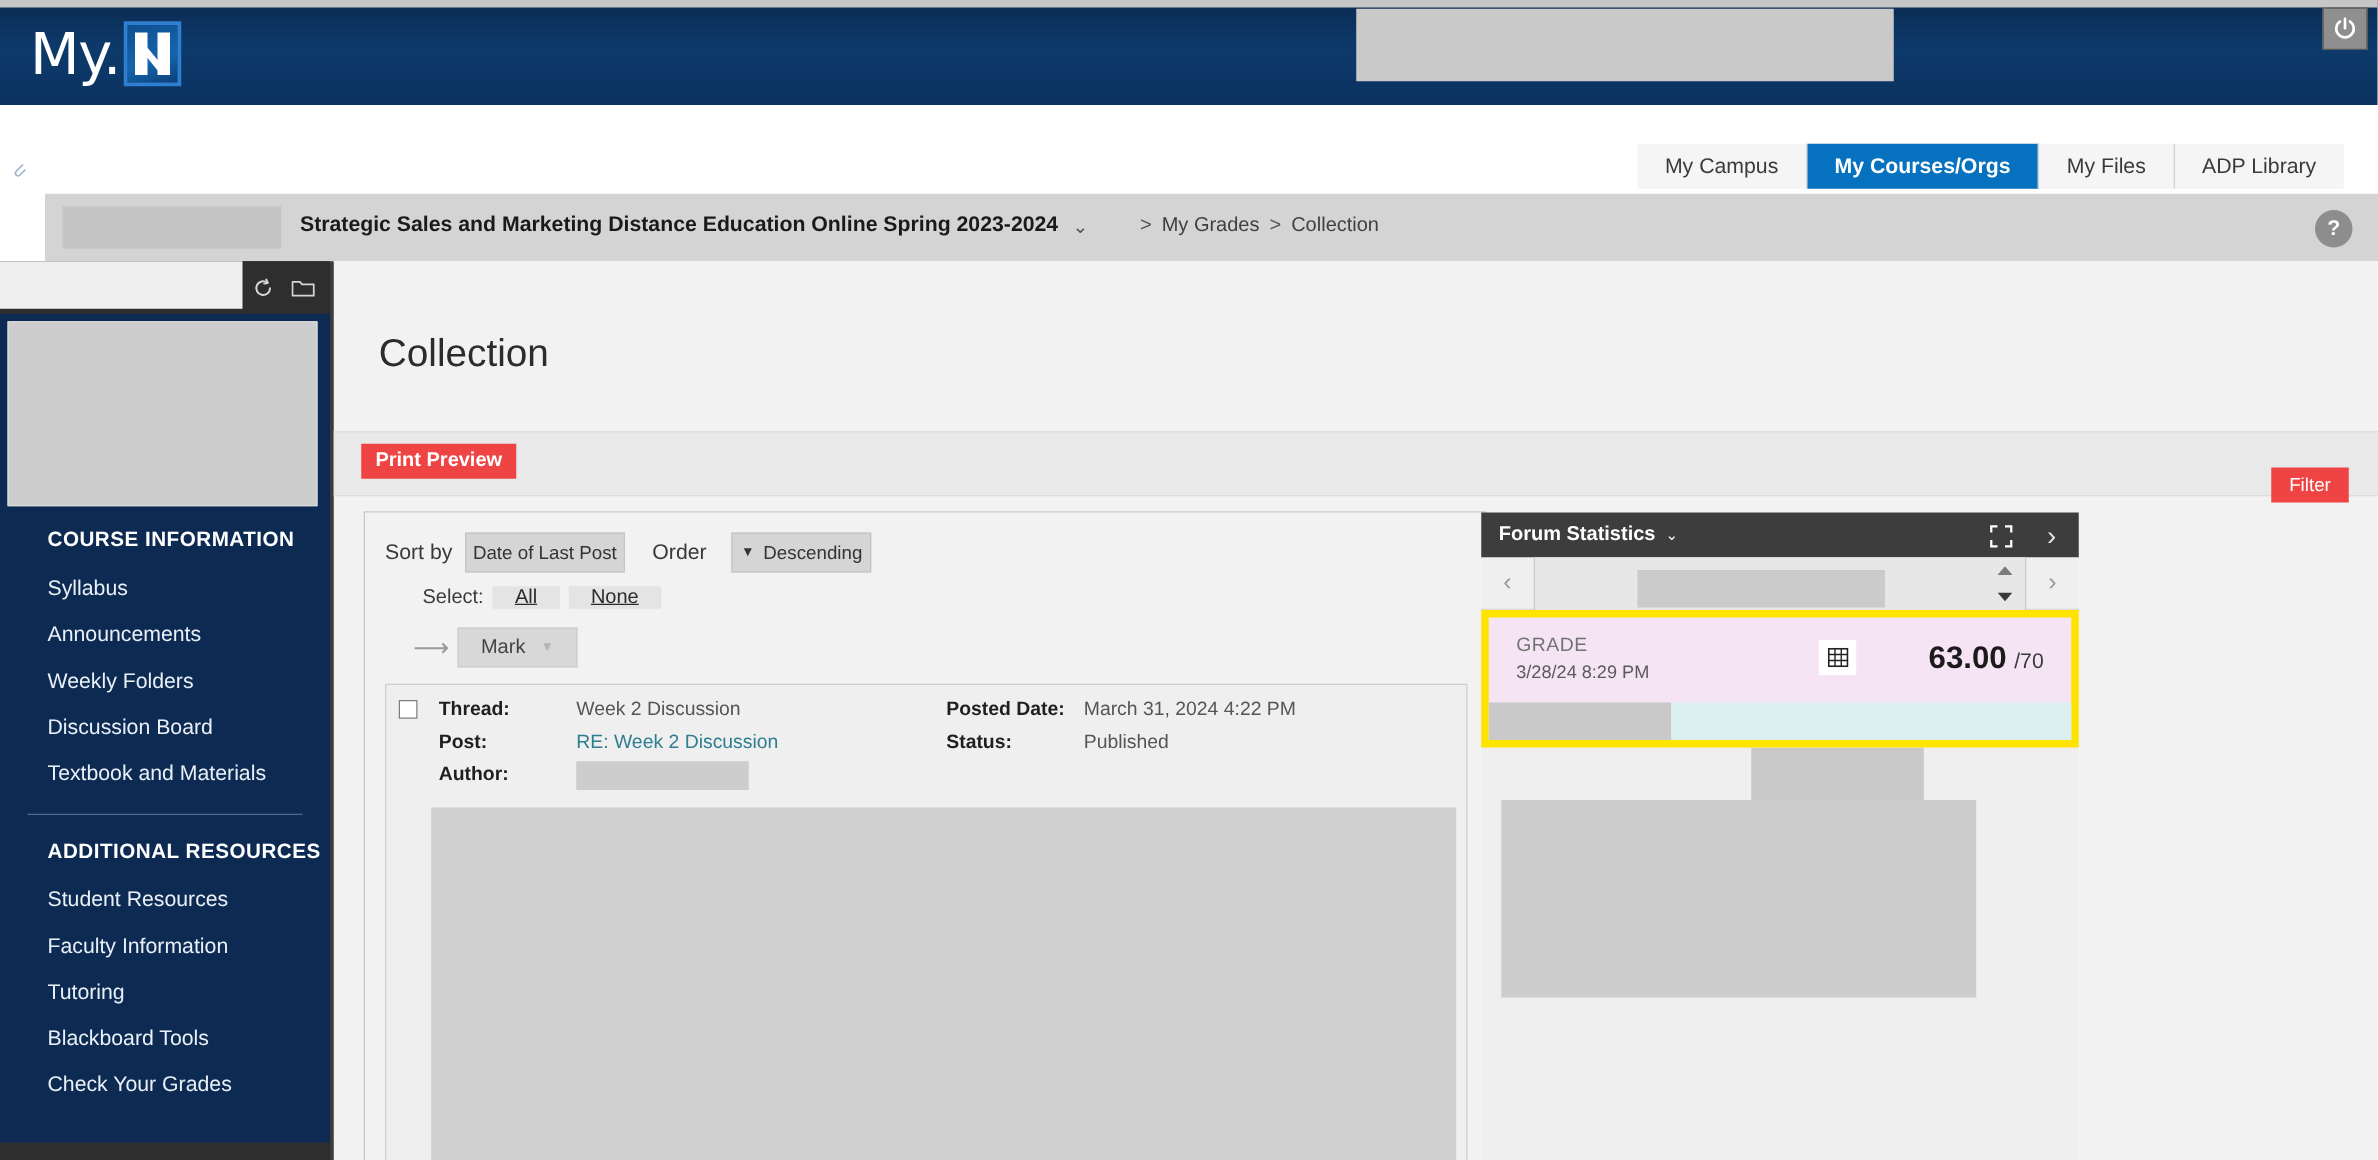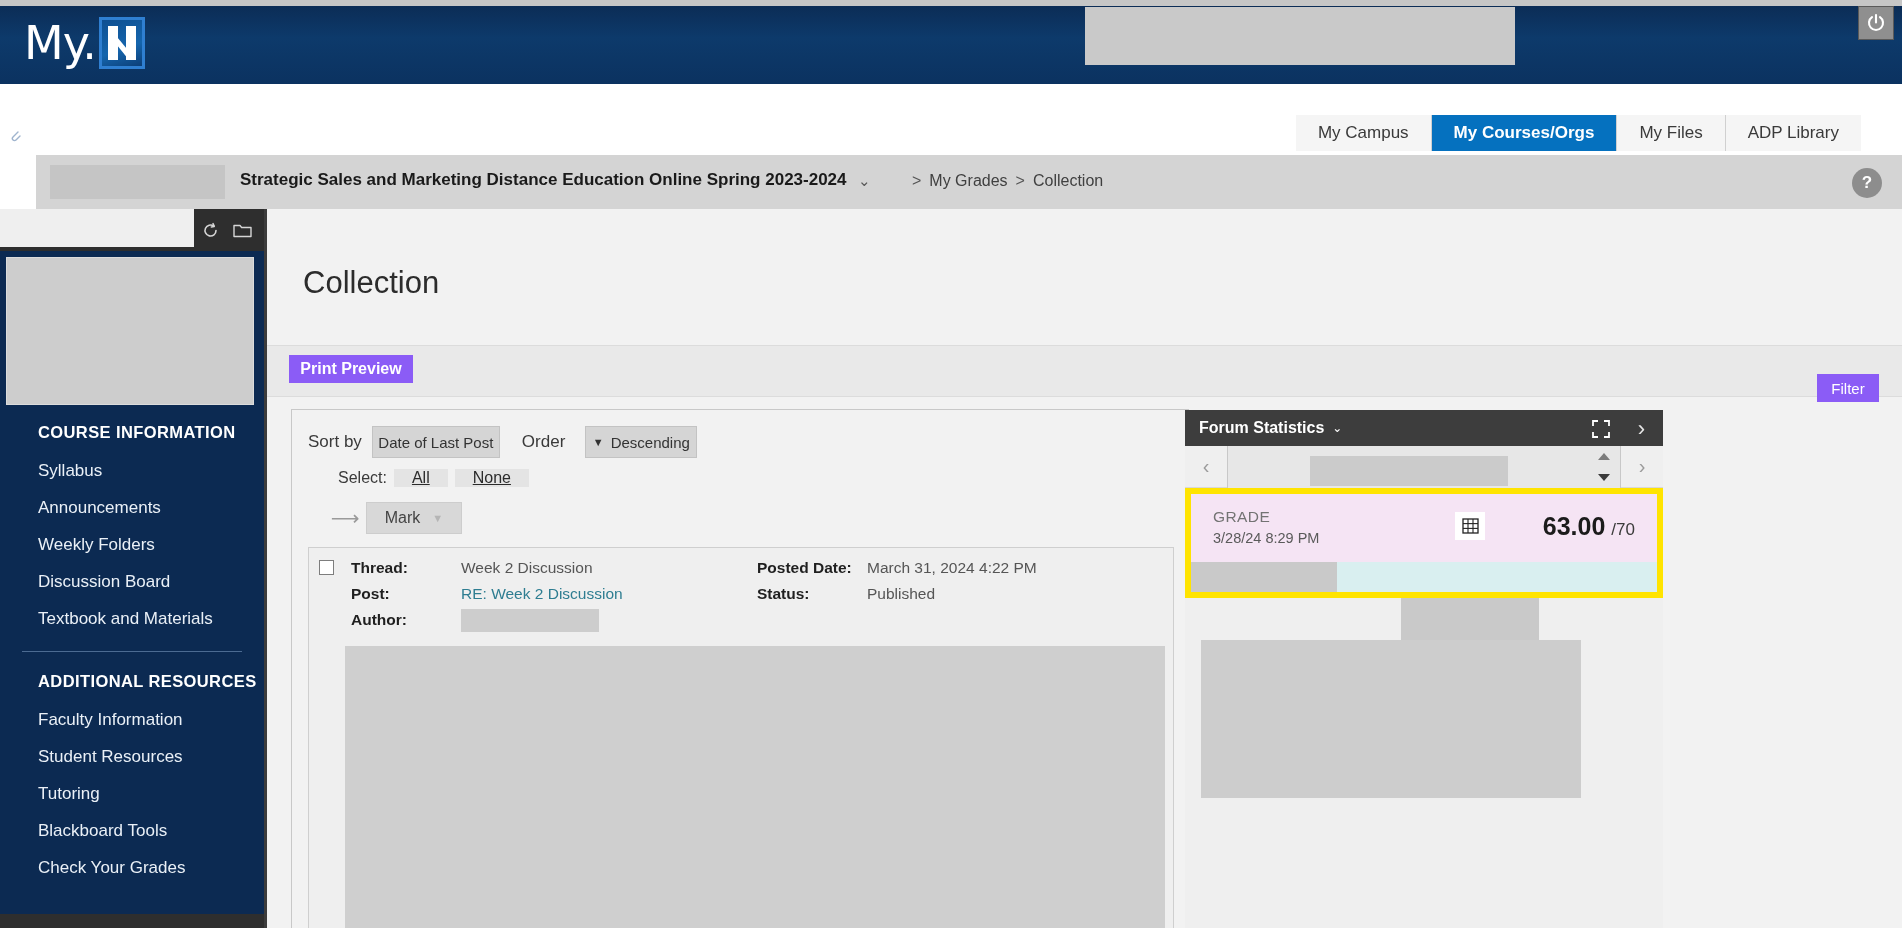--- a/index.html
+++ b/index.html
@@ -54,21 +54,21 @@
   .power-btn svg { display:block; }
 
   .paperclip-icon {
     position: absolute; left: 4px; top: 124px;
     width: 22px; height: 22px;
     display:flex; align-items:center; justify-content:center;
   }
 
   
   .tabs-row {
-    position: absolute; right: 41px; top: 113px;
+    position: absolute; right: 27px; top: 113px;
     display: flex; align-items: flex-end; height: 38px; text-align: right;
   }
   .tab {
     height: 36px; padding: 0 22px;
     display: flex; align-items: center; justify-content: center;
     font-size: 17px; color: #3a3a3a; background: #f5f5f5;
     border-right: 1px solid #d0d0d0;
     cursor: pointer; white-space: nowrap;
   }
   .tab:last-child { border-right: none; }
@@ -175,21 +175,21 @@
   }
 
   .action-bar {
     position: absolute; left: 0; top: 136px;
     width: 1638px; height: 52px;
     background: #e9e9e9;
     border-top: 1px solid #dcdcdc;
     border-bottom: 1px solid #dcdcdc;
   }
   .btn-blue {
-    background: #8b5cf6; color: #ffffff;
+    background: #ef4444; color: #ffffff;
     font-size: 16px; font-weight: bold;
     border: none; cursor: pointer;
     display: flex; align-items: center; justify-content: center;
     font-family: "Liberation Sans", sans-serif;
   }
   .btn-print {
     position: absolute; left: 22px; top: 9px;
     width: 124px; height: 28px;
   }
   .btn-filter {
@@ -447,22 +447,22 @@
     <div class="sb-heading">COURSE INFORMATION</div>
     <div class="sb-link">Syllabus</div>
     <div class="sb-link">Announcements</div>
     <div class="sb-link">Weekly Folders</div>
     <div class="sb-link">Discussion Board</div>
     <div class="sb-link">Textbook and Materials</div>
 
     <div class="sb-divider"></div>
 
     <div class="sb-heading">ADDITIONAL RESOURCES</div>
+    <div class="sb-link">Student Resources</div>
     <div class="sb-link">Faculty Information</div>
-    <div class="sb-link">Student Resources</div>
     <div class="sb-link">Tutoring</div>
     <div class="sb-link">Blackboard Tools</div>
     <div class="sb-link">Check Your Grades</div>
   </div>
   <div class="sidebar-bottom-bar"></div>
 </div>
 
 <div class="main">
 
   <div class="page-title">Collection</div>

